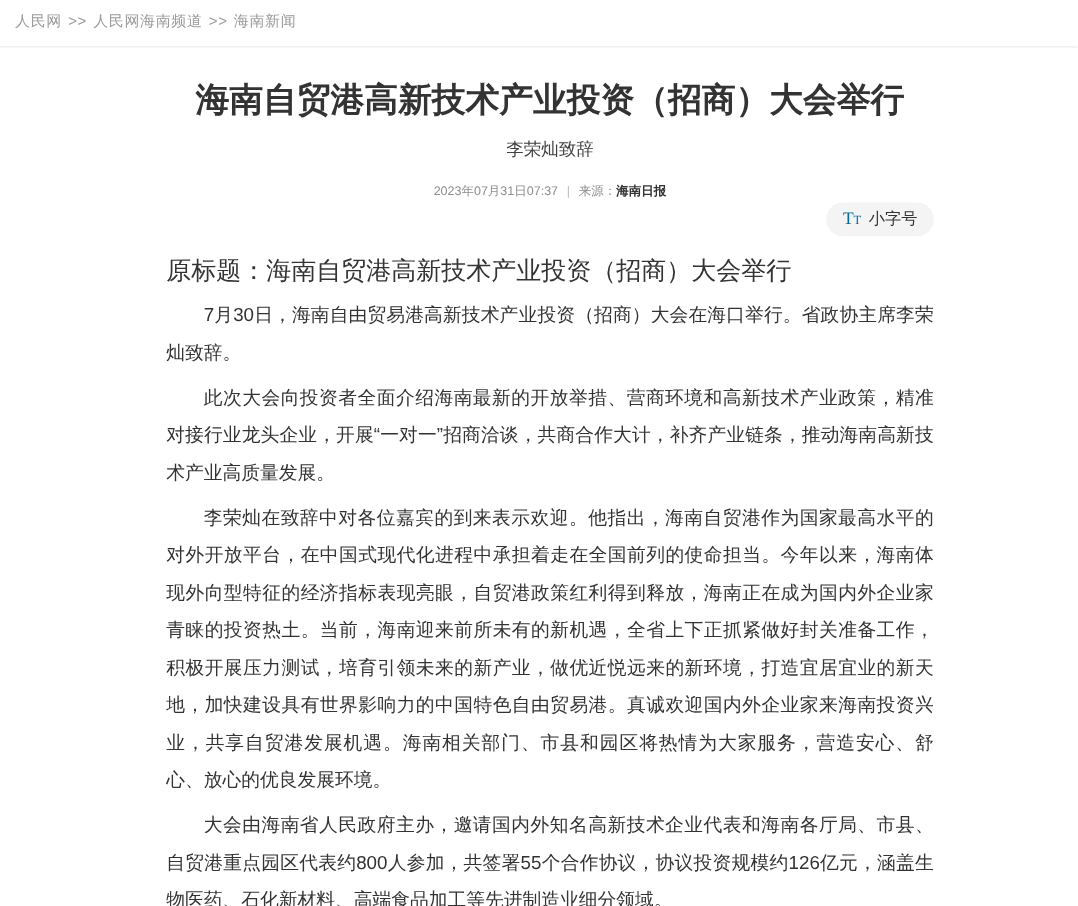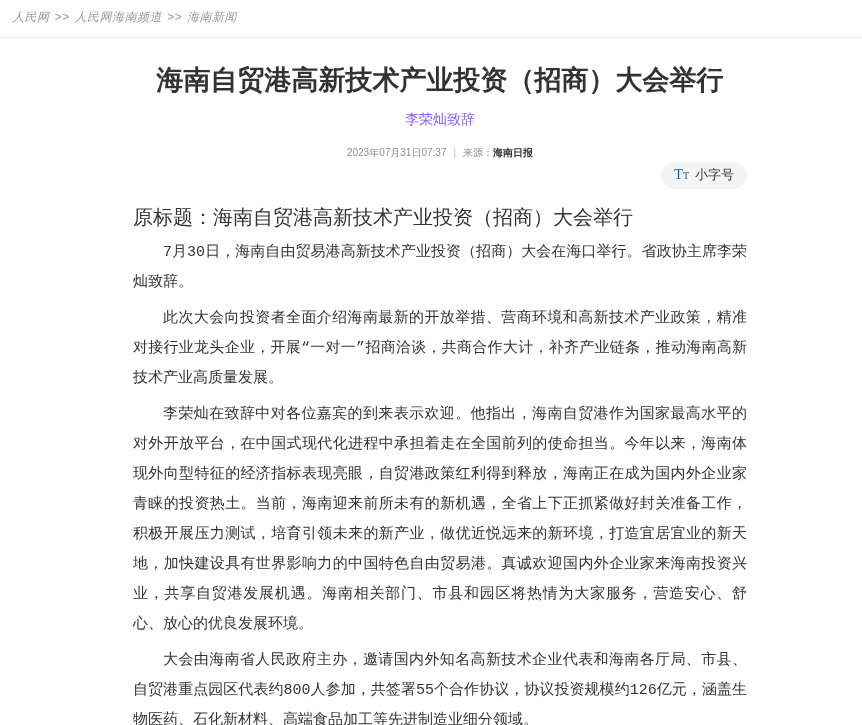--- a/index.html
+++ b/index.html
@@ -11,40 +11,39 @@
     overflow:hidden;
     position:relative;
   }
   
   .breadcrumb {
     padding:9px 12px 11px 12px;
     font-size:12px;
     color:#9b9b9b;
     border-bottom:1px solid #ebebeb;
     letter-spacing:0.5px;
-    font-style:italic;
   }
   .bc-link { color:#9b9b9b; text-decoration:none; cursor:pointer; }
   .bc-sep { color:#9b9b9b; margin:0 5px; }
 
   
   .article { width:614px; margin-left:133px; }
   .title {
     margin-top:26px;
     text-align:center;
     font-size:27px;
     font-weight:bold;
     color:#333333;
     line-height:1.2;
   }
   .subtitle {
     margin-top:15px;
     text-align:center;
     font-size:14px;
-    color:#8b5cf6;
+    color:#404040;
   }
   .meta {
     margin-top:17px;
     text-align:center;
     font-size:10px;
     color:#8d8d8d;
   }
   .meta .meta-sep { margin:0 7px; color:#bbbbbb; }
   .meta .source-label { color:#8d8d8d; }
   .meta .source-link { color:#333333; text-decoration:none; cursor:pointer; font-weight:bold; }
@@ -67,21 +66,21 @@
   .font-pill .t-big { font-size:14px; }
   .font-pill .t-small { font-size:10px; }
 
   .body {
     margin-top:13px;
     font-size:15px;
     line-height:30px;
     color:#333333;
   }
   .orig-title { font-size:20px; margin-bottom:6px; }
-  .para { text-indent:2em; margin-bottom:6px; text-align:justify;font-family:Liberation Mono, monospace; }
+  .para { text-indent:2em; margin-bottom:6px; text-align:justify; }
 </style>
 </head>
 <body>
 
 <div class="breadcrumb"><a class="bc-link">人民网</a><span class="bc-sep">&gt;&gt;</span><a class="bc-link">人民网海南频道</a><span class="bc-sep">&gt;&gt;</span><a class="bc-link">海南新闻</a></div>
 
 <div class="article">
 
   <h1 class="title">海南自贸港高新技术产业投资（招商）大会举行</h1>
 

